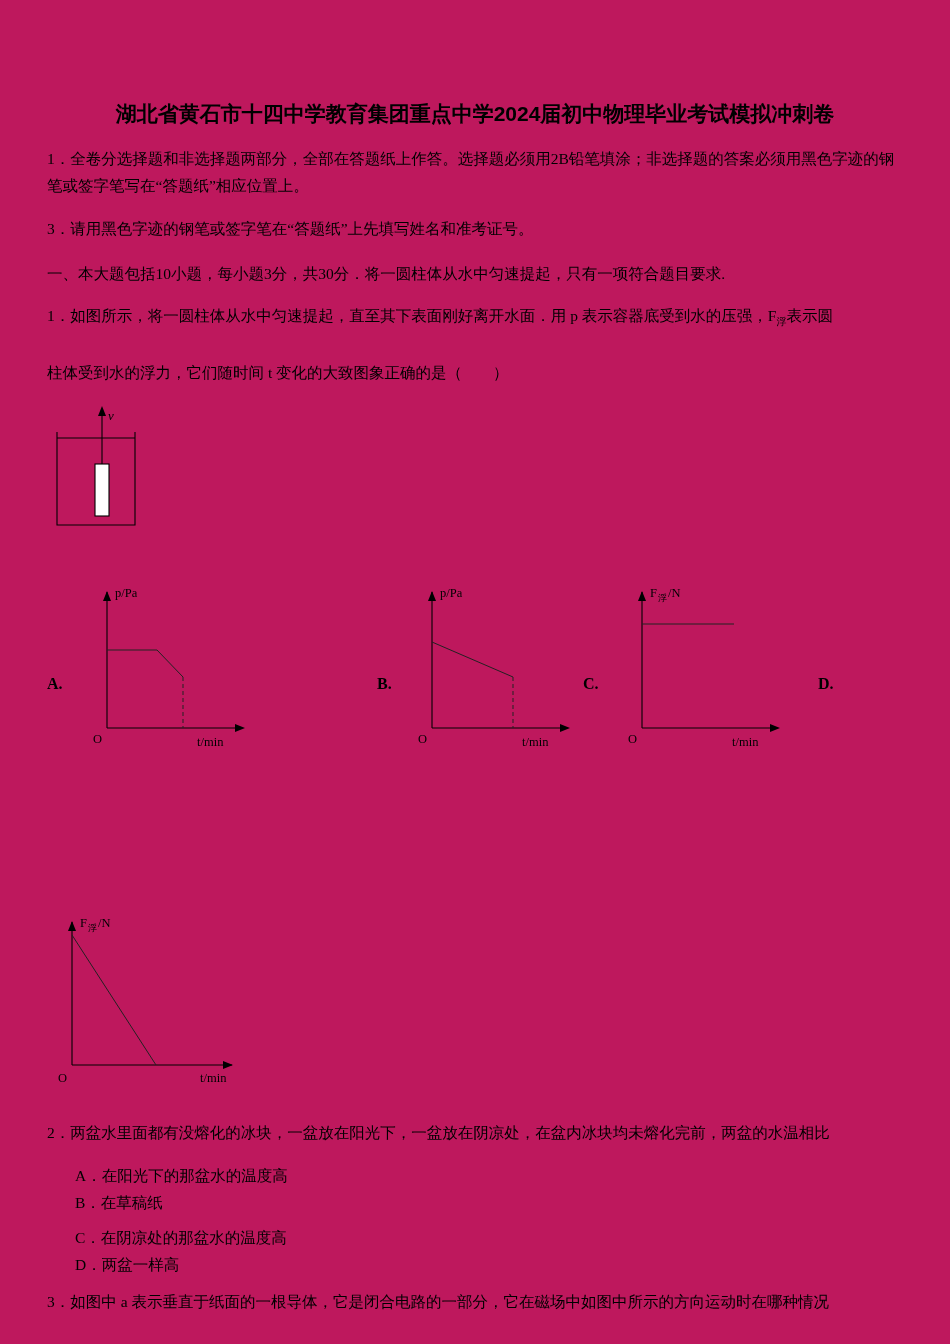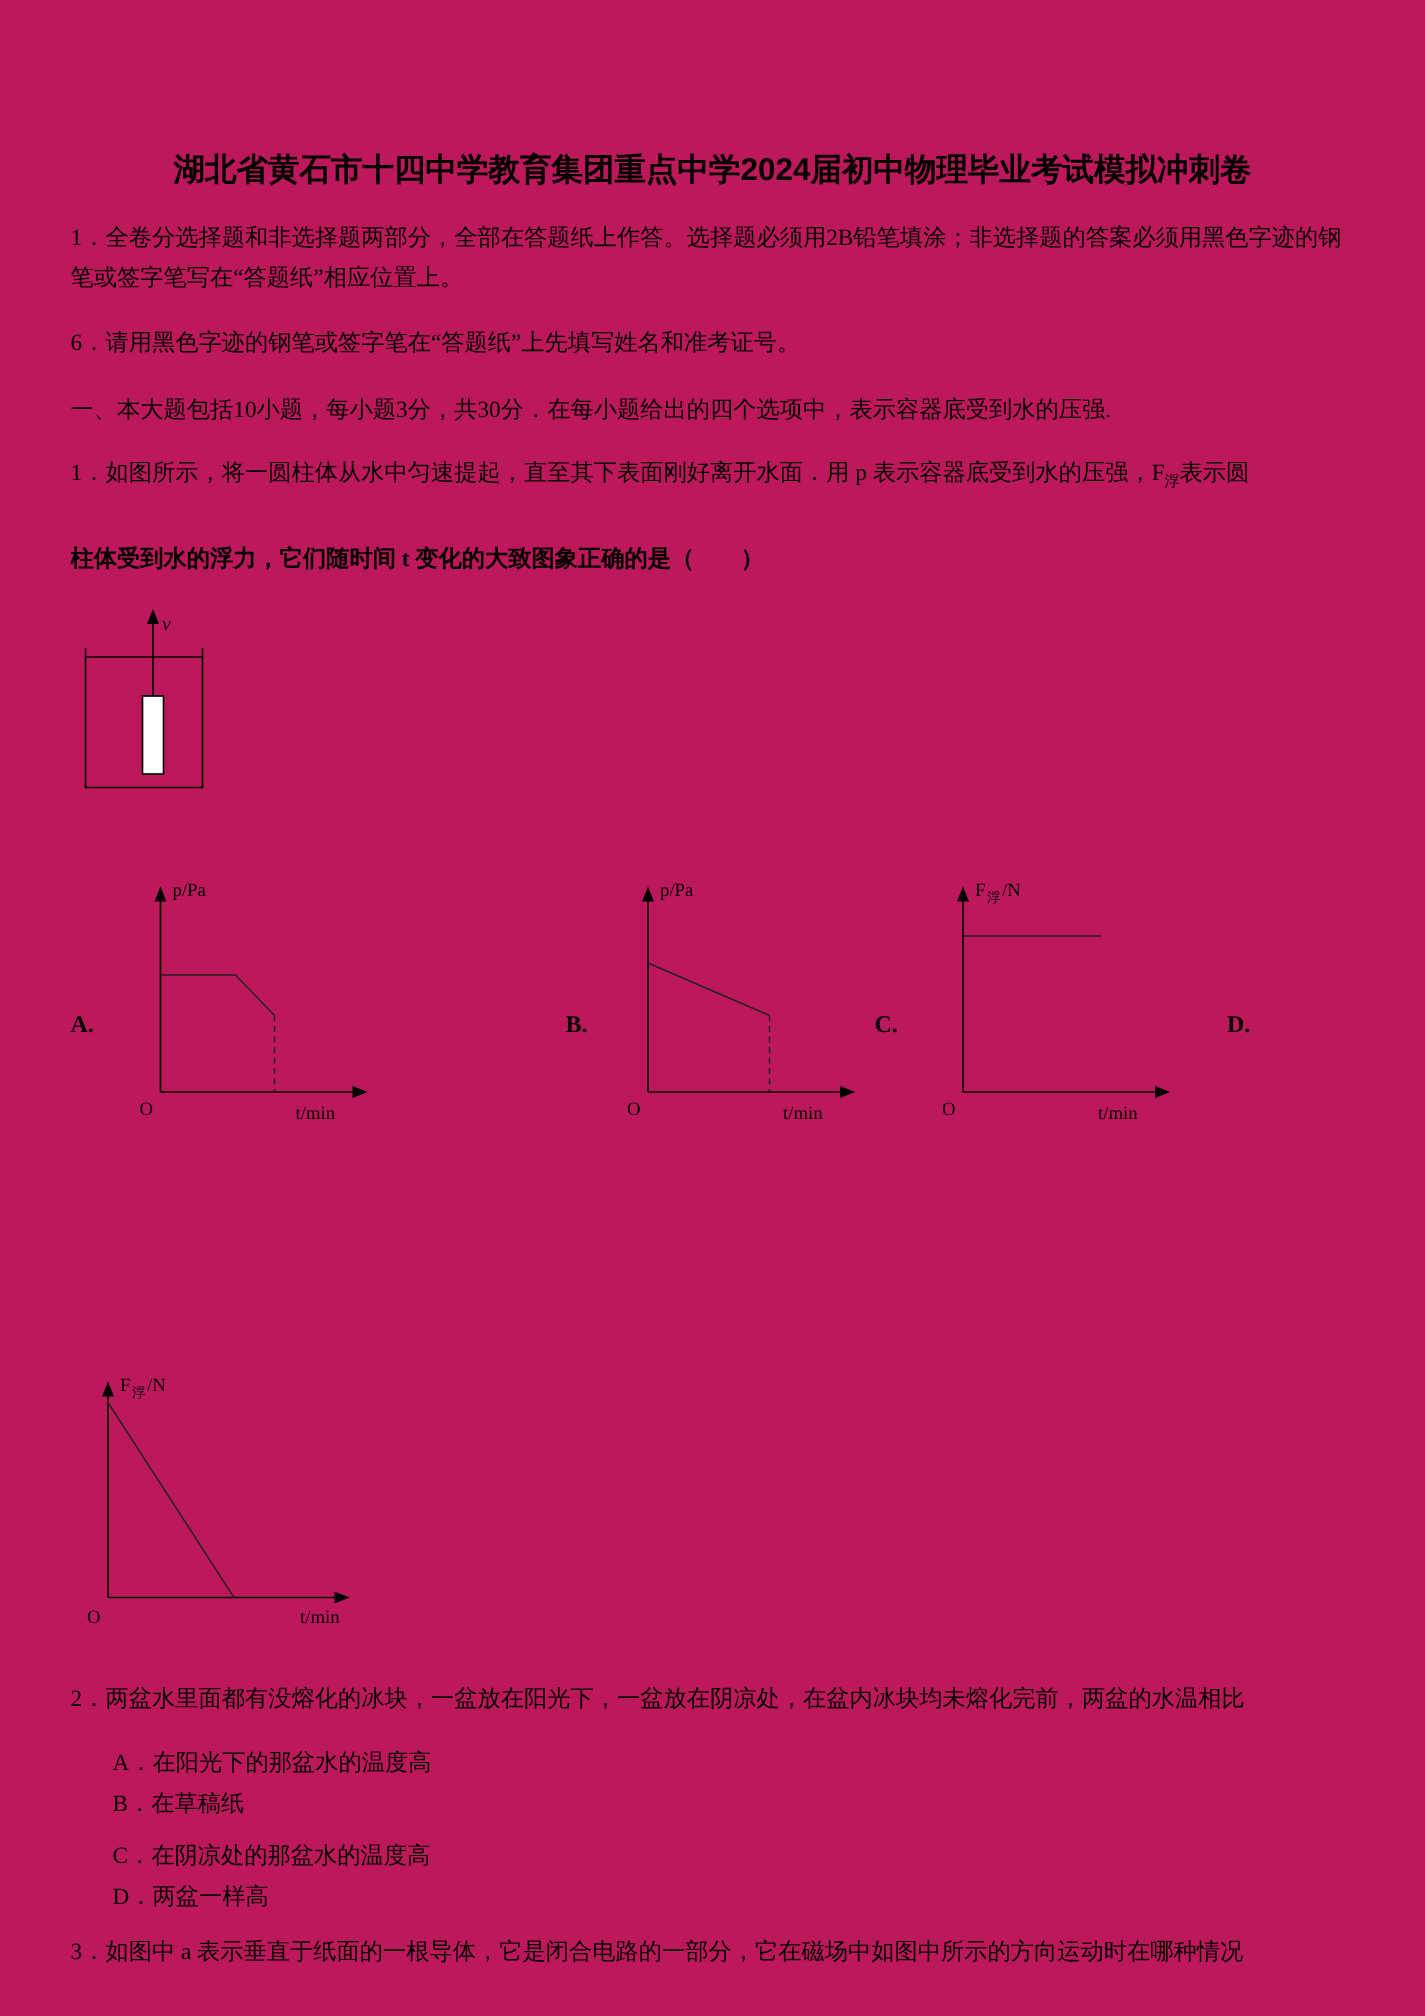--- a/index.html
+++ b/index.html
@@ -13,21 +13,21 @@
     padding: 100px 47px 0; box-sizing: border-box; overflow: hidden;
     background: #be185d;
   }
   .title {
     font-family: "Liberation Sans", sans-serif;
     font-size: 21px; font-weight: bold; text-align: center; line-height: 27px;
   }
   .body-text { font-size: 15.5px; line-height: 27px; }
   .notice { margin-top: 18px; }
   .section-heading { margin-top: 18px; }
-  .q1-line2 { margin-top: 24px; font-weight: bold; }
+  .q1-line2 { margin-top: 24px; }
   sub.subsmall { font-size: 10px; }
   .figure-wrap { margin-top: 16px; margin-left: 8px; height: 130px; }
   .graphs-row { position: relative; height: 185px; margin-top: 48px; }
   .opt-label {
     position: absolute; top: 95px;
     font-size: 16px; font-weight: bold;
   }
   .g-svg { position: absolute; top: 0; }
   svg text { font-family: "Liberation Serif", serif; font-size: 12.5px; fill: #000; }
   svg text.sub { font-size: 9px; }
@@ -45,24 +45,24 @@
 </style>
 </head>
 <body>
 
 <div class="page">
 
   <div class="title">湖北省黄石市十四中学教育集团重点中学2024届初中物理毕业考试模拟冲刺卷</div>
 
   <div class="notice">
     <p class="body-text">1．全卷分选择题和非选择题两部分，全部在答题纸上作答。选择题必须用2B铅笔填涂；非选择题的答案必须用黑色字迹的钢笔或签字笔写在“答题纸”相应位置上。</p>
-    <p class="body-text">6．请用黑色字迹的钢笔或签字笔在“答题纸”上先填写姓名和准考证号。</p>
+    <p class="body-text">3．请用黑色字迹的钢笔或签字笔在“答题纸”上先填写姓名和准考证号。</p>
   </div>
 
-  <p class="body-text section-heading">一、本大题包括10小题，每小题3分，共30分．在每小题给出的四个选项中，表示容器底受到水的压强.</p>
+  <p class="body-text section-heading">一、本大题包括10小题，每小题3分，共30分．将一圆柱体从水中匀速提起，只有一项符合题目要求.</p>
 
   <p class="body-text"><span>1．如图所示，将一圆柱体从水中匀速提起，直至其下表面刚好离开水面．用 p 表示容器底受到水的压强，F</span><sub class="subsmall">浮</sub><span>表示圆</span></p>
   <p class="body-text q1-line2">柱体受到水的浮力，它们随时间 t 变化的大致图象正确的是（　　）</p>
 
   <div class="figure-wrap">
     <svg width="95" height="130" viewBox="0 0 95 130">
       <polyline class="ln" points="2,30 2,123 80,123 80,30"></polyline>
       <line class="ln" x1="2" y1="36" x2="80" y2="36"></line>
       <rect class="cyl" x="40" y="62" width="14" height="52"></rect>
       <line class="ln" x1="47" y1="62" x2="47" y2="8"></line>

